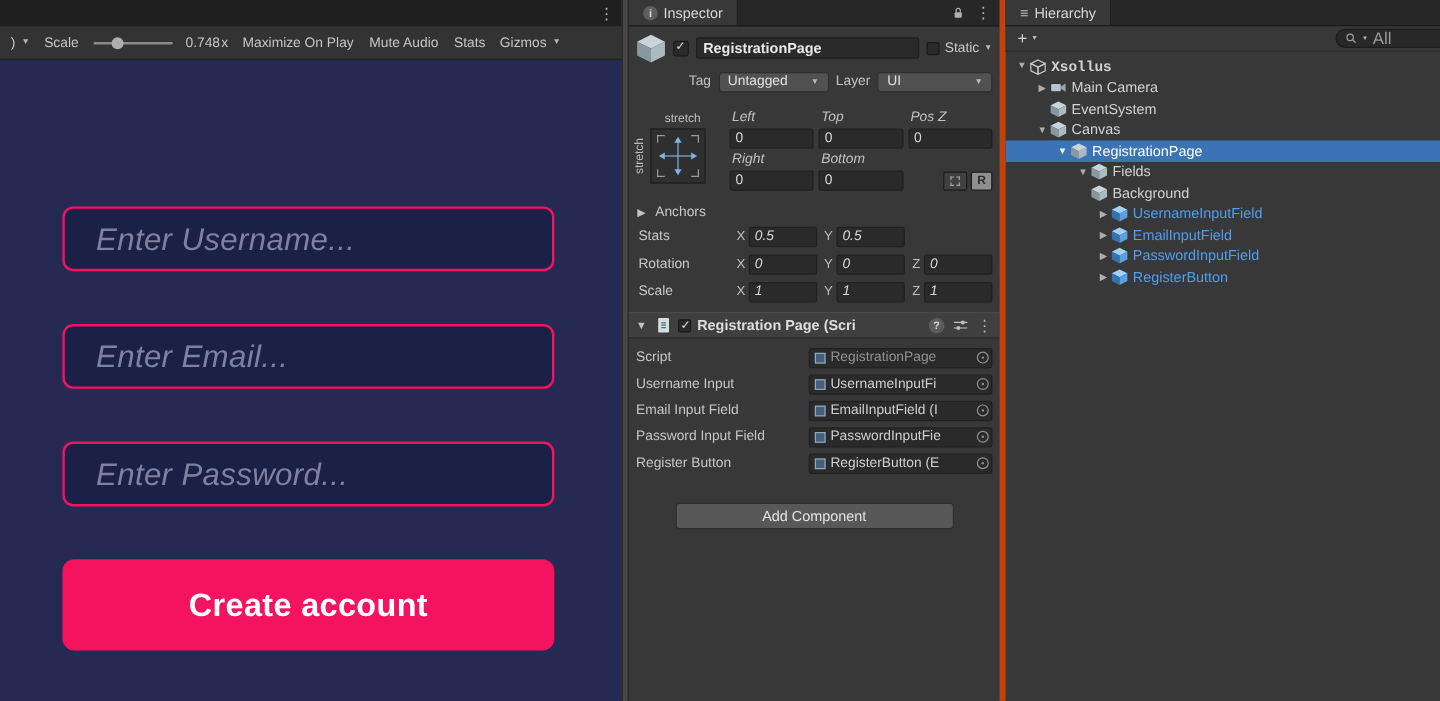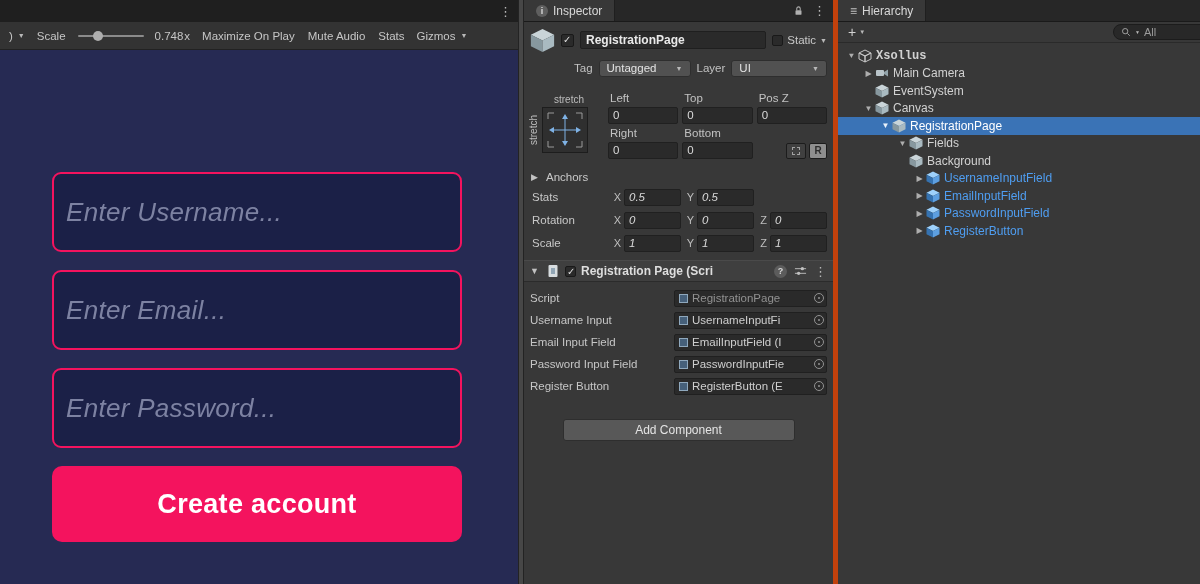--- a/index.html
+++ b/index.html
@@ -58,23 +58,23 @@
   .slider { position:relative; width:66px; height:12px; flex:0 0 auto; }
   .slider .track { position:absolute; left:0; right:0; top:5px; height:2px;
                    background:#8b8b8b; border-radius:1px; }
   .slider .knob  { position:absolute; left:15px; top:1px; width:10px; height:10px;
                    border-radius:50%; background:#aeaeae; }
   .scale-val { display:flex; align-items:baseline; gap:1px; }
   .tb-btn { padding:0 1px; }
   .gizmos { display:flex; align-items:center; gap:5px;justify-content:space-between; }
 
   .game-render { position:absolute; left:0; top:50px; width:100%; height:534px; background:#262a53; }
-  .g-field { position:absolute; left:52px; width:410px; height:80px; background:#1b2047;
+  .g-field { position:absolute; left:52px; width:410px; height:54px; background:#1b2047;
              border:2px solid #f4135e; border-radius:9px; display:flex; align-items:center;
-             padding-left:12px; cursor:text; }
+             padding-left:26px; cursor:text; }
   .g-field.f1 { top:122px; } .g-field.f2 { top:220px; } .g-field.f3 { top:318px; }
   .g-ph { font-style:italic; font-size:26px; color:#7d82a2; letter-spacing:.3px; }
   .g-btn { position:absolute; left:52px; top:416px; width:410px; height:76px;
            background:#f4135e; border-radius:10px; display:flex; align-items:center;
            justify-content:center; cursor:pointer; }
   .g-btn span { color:#ffffff; font-size:27px; font-weight:600; letter-spacing:.3px; }
 
   
   .go-header { padding:5px 6px 8px 6px; }
   .go-row1 { display:flex; align-items:center; gap:6px; height:26px; }
@@ -103,21 +103,21 @@
   .anchor-col { width:80px; flex:0 0 auto; }
   .stretch-h { font-size:10px; color:#bdbdbd; height:15px; line-height:15px;
                width:46px; margin-left:18px; text-align:center; }
   .anchor-inner { display:flex; align-items:center; }
   .stretch-v { font-size:10px; color:#bdbdbd; writing-mode:vertical-rl;
                transform:rotate(180deg); height:46px; width:14px; text-align:center; flex:0 0 auto; }
   .anchor-btn { width:46px; height:46px; background:#2f2f2f; border:1px solid #1d1d1d;
                 display:flex; align-items:center; justify-content:center; }
   .rt-val { flex:1; display:flex; flex-direction:column; }
   .rt-lblrow { display:grid; grid-template-columns:1fr 1fr 1fr; gap:4px; height:15px; }
-  .rt-lblrow span { font-size:11.5px; color:#c2c2c2; padding-left:2px; }
+  .rt-lblrow span { font-size:11.5px; color:#c2c2c2; padding-left:2px;font-style:italic; }
   .rt-fldrow { display:grid; grid-template-columns:1fr 1fr 1fr; gap:4px; height:18px; margin-bottom:2px; }
   .fld { background:#2a2a2a; border:1px solid #202020; border-radius:2px; color:#dadada;
          font-size:11.5px; height:17px; line-height:15px; padding:0 4px; overflow:hidden; }
   .rt-btns { display:flex; gap:3px; justify-content:flex-end; align-items:center; }
   .bp-btn { width:20px; height:16px; background:#404040; border:1px solid #1c1c1c;
             border-radius:2px; display:flex; align-items:center; justify-content:center; }
   .bp-glyph { width:8px; height:8px; border:1px dashed #a2a2a2; }
   .r-btn { width:18px; height:16px; background:#8f8f8f; border:1px solid #1c1c1c;
            border-radius:2px; color:#2c2c2c; font-size:10px; font-weight:bold;
            text-align:center; line-height:14px; }
@@ -152,21 +152,21 @@
   .hier-toolbar { height:21px; background:#383838; border-bottom:1px solid #2a2a2a;
                   display:flex; align-items:center; padding:0 5px; }
   .plus-btn { display:flex; align-items:center; gap:3px; color:#d2d2d2; font-size:14px;
               padding:0 5px; line-height:1; }
   .plus-btn .caret { font-size:6px; }
   .search-box { margin-left:auto; width:155px; height:16px; background:#282828;
                 border:1px solid #1c1c1c; border-radius:9px; display:flex;
                 align-items:center; gap:4px; padding:0 7px; }
   .search-box svg { width:10px; height:10px; flex:0 0 auto; }
   .search-box .caret { font-size:5px; }
-  .search-text { font-size:11px; color:#9b9b9b; }
+  .search-text { font-size:14px; color:#9b9b9b; }
 
   .h-tree { padding-top:4px; }
   .h-row { display:flex; align-items:center; height:17.5px; font-size:12px; color:#d2d2d2; }
   .h-arrow { width:13px; font-size:8px; color:#aeaeae; text-align:center; flex:0 0 auto; }
   .h-arrow.open::before { content:"▼"; }
   .h-arrow.closed::before { content:"▶"; }
   .h-icon { width:14px; height:14px; margin:0 4px 0 0; flex:0 0 auto; }
   .h-label { white-space:nowrap; }
   .d0 { padding-left:7px;font-family:Liberation Mono, monospace; }  .d1 { padding-left:24px; } .d2 { padding-left:41px; }
   .d3 { padding-left:58px; } .d4 { padding-left:75px; }

